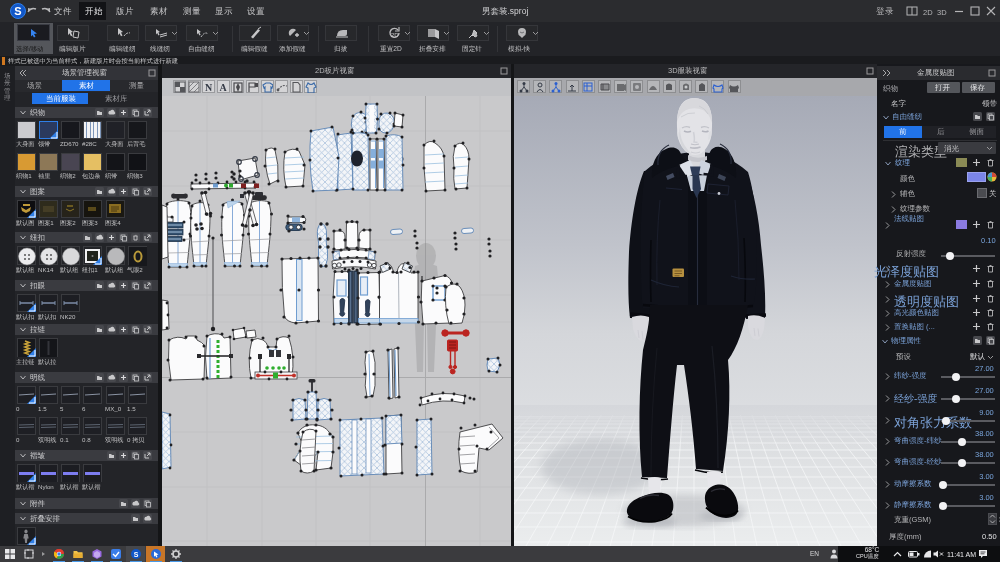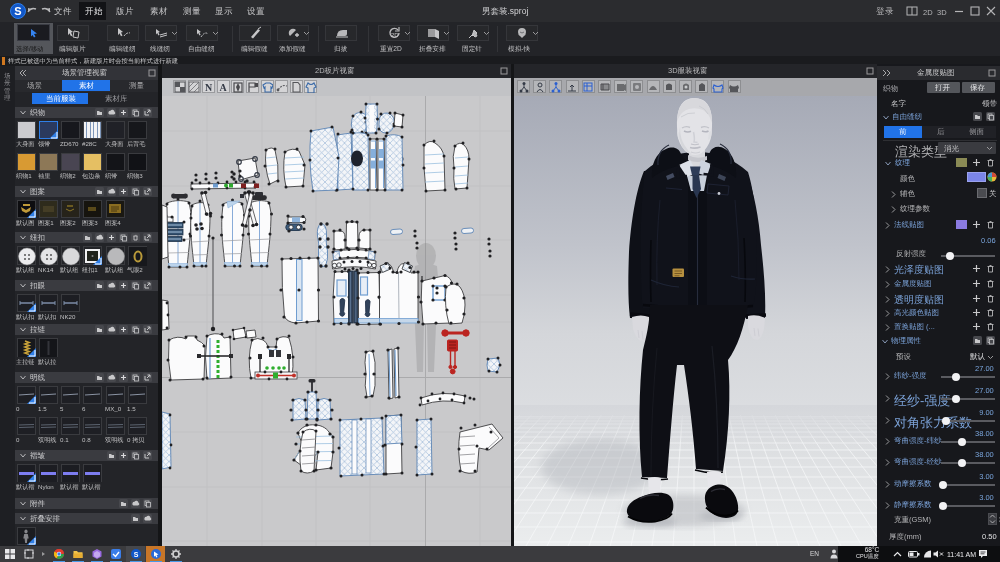--- a/index.html
+++ b/index.html
@@ -1723,56 +1723,56 @@
 <div class="abs txt" style="left:900px;top:190px;font-size:7.5px;color:#b4b4b6;">辅色</div>
 <div class="abs" style="left:977px;top:188px;width:10px;height:10px;background:#4a4b50;border:1px solid #6a6b70"></div>
 <div class="abs txt" style="left:989px;top:190px;font-size:7.5px;color:#c8c8ca;">关</div>
 <svg class="abs" style="left:891px;top:206px" width="5" height="7">
     <path d="M1,0.5 L4,3.5 L1,6.5" stroke="#9a9a9c" fill="none"></path>
   </svg>
 <div class="abs txt" style="left:900px;top:205px;font-size:7.5px;color:#b4b4b6;">纹理参数</div>
 <svg class="abs" style="left:885px;top:222px" width="5" height="7">
     <path d="M1,0.5 L4,3.5 L1,6.5" stroke="#9a9a9c" fill="none"></path>
   </svg>
-<div class="abs txt" style="left:894px;top:221px;font-size:7.5px;color:#7ba2d8;">法线贴图</div>
+<div class="abs txt" style="left:894px;top:215px;font-size:7.5px;color:#7ba2d8;">法线贴图</div>
 <div class="abs" style="left:956px;top:220px;width:11px;height:9px;background:#8a7ae0;"></div>
 <svg class="abs" style="left:972px;top:220px" width="9" height="9">
     <path d="M4.5,1 v7 M1,4.5 h7" stroke="#c8c8ca" stroke-width="1.2"></path>
   </svg>
 <svg class="abs" style="left:986px;top:220px" width="9" height="9">
     <path d="M1.5,2.5 h6 M2.5,2.5 v5.5 h4 v-5.5 M3.5,1.5 h2" stroke="#b8b8ba" fill="none" stroke-width="0.9"></path>
   </svg>
-<div class="abs txt" style="left:981px;top:237px;font-size:7.5px;color:#7aa5dc;">0.06</div>
+<div class="abs txt" style="left:981px;top:237px;font-size:7.5px;color:#7aa5dc;">0.10</div>
 <div class="abs txt" style="left:896px;top:250px;font-size:7.5px;color:#b4b4b6;">反射强度</div>
 <div class="abs" style="left:941px;top:255px;width:54px;height:1.5px;background:#5a5b60"></div>
 <div class="abs" style="left:945.6px;top:251.5px;width:8px;height:8px;border-radius:50%;background:#f2f2f4"></div>
 <svg class="abs" style="left:885px;top:266px" width="5" height="7">
     <path d="M1,0.5 L4,3.5 L1,6.5" stroke="#9a9a9c" fill="none"></path>
   </svg>
-<div class="abs txt" style="left:894px;top:265px;font-size:10px;color:#7ba2d8;font-family:Liberation Serif, serif;">光泽度贴图</div>
+<div class="abs txt" style="left:874px;top:265px;font-size:13px;color:#7ba2d8;font-family:Liberation Serif, serif;">光泽度贴图</div>
 <svg class="abs" style="left:972px;top:264px" width="9" height="9">
     <path d="M4.5,1 v7 M1,4.5 h7" stroke="#c8c8ca" stroke-width="1.2"></path>
   </svg>
 <svg class="abs" style="left:986px;top:264px" width="9" height="9">
     <path d="M1.5,2.5 h6 M2.5,2.5 v5.5 h4 v-5.5 M3.5,1.5 h2" stroke="#b8b8ba" fill="none" stroke-width="0.9"></path>
   </svg>
 <svg class="abs" style="left:885px;top:281px" width="5" height="7">
     <path d="M1,0.5 L4,3.5 L1,6.5" stroke="#9a9a9c" fill="none"></path>
   </svg>
 <div class="abs txt" style="left:894px;top:280px;font-size:7.5px;color:#7ba2d8;">金属度贴图</div>
 <svg class="abs" style="left:972px;top:279px" width="9" height="9">
     <path d="M4.5,1 v7 M1,4.5 h7" stroke="#c8c8ca" stroke-width="1.2"></path>
   </svg>
 <svg class="abs" style="left:986px;top:279px" width="9" height="9">
     <path d="M1.5,2.5 h6 M2.5,2.5 v5.5 h4 v-5.5 M3.5,1.5 h2" stroke="#b8b8ba" fill="none" stroke-width="0.9"></path>
   </svg>
 <svg class="abs" style="left:885px;top:296px" width="5" height="7">
     <path d="M1,0.5 L4,3.5 L1,6.5" stroke="#9a9a9c" fill="none"></path>
   </svg>
-<div class="abs txt" style="left:894px;top:295px;font-size:10px;color:#7ba2d8;">透明度贴图</div>
+<div class="abs txt" style="left:894px;top:295px;font-size:13px;color:#7ba2d8;">透明度贴图</div>
 <svg class="abs" style="left:972px;top:294px" width="9" height="9">
     <path d="M4.5,1 v7 M1,4.5 h7" stroke="#c8c8ca" stroke-width="1.2"></path>
   </svg>
 <svg class="abs" style="left:986px;top:294px" width="9" height="9">
     <path d="M1.5,2.5 h6 M2.5,2.5 v5.5 h4 v-5.5 M3.5,1.5 h2" stroke="#b8b8ba" fill="none" stroke-width="0.9"></path>
   </svg>
 <svg class="abs" style="left:885px;top:310px" width="5" height="7">
     <path d="M1,0.5 L4,3.5 L1,6.5" stroke="#9a9a9c" fill="none"></path>
   </svg>
 <div class="abs txt" style="left:894px;top:309px;font-size:7.5px;color:#7ba2d8;">高光颜色贴图</div>
@@ -1811,21 +1811,21 @@
 <svg class="abs" style="left:885px;top:373px" width="5" height="7">
     <path d="M1,0.5 L4,3.5 L1,6.5" stroke="#9a9a9c" fill="none"></path>
   </svg>
 <div class="abs txt" style="left:894px;top:372px;font-size:7.5px;color:#7ba2d8;">纬纱-强度</div>
 <div class="abs" style="left:941px;top:376px;width:54px;height:1.5px;background:#5a5b60"></div>
 <div class="abs" style="left:952.08px;top:372.5px;width:8px;height:8px;border-radius:50%;background:#f2f2f4"></div>
 <div class="abs txt" style="left:975.0px;top:387px;font-size:7.5px;color:#7aa5dc;">27.00</div>
 <svg class="abs" style="left:885px;top:395px" width="5" height="7">
     <path d="M1,0.5 L4,3.5 L1,6.5" stroke="#9a9a9c" fill="none"></path>
   </svg>
-<div class="abs txt" style="left:894px;top:394px;font-size:13px;color:#7ba2d8;">经纱-强度</div>
+<div class="abs txt" style="left:894px;top:394px;font-size:10px;color:#7ba2d8;">经纱-强度</div>
 <div class="abs" style="left:941px;top:398px;width:54px;height:1.5px;background:#5a5b60"></div>
 <div class="abs" style="left:952.08px;top:394.5px;width:8px;height:8px;border-radius:50%;background:#f2f2f4"></div>
 <div class="abs txt" style="left:979.2px;top:409px;font-size:7.5px;color:#7aa5dc;">9.00</div>
 <svg class="abs" style="left:885px;top:417px" width="5" height="7">
     <path d="M1,0.5 L4,3.5 L1,6.5" stroke="#9a9a9c" fill="none"></path>
   </svg>
 <div class="abs txt" style="left:894px;top:416px;font-size:13px;color:#7ba2d8;">对角张力系数</div>
 <div class="abs" style="left:941px;top:420px;width:54px;height:1.5px;background:#5a5b60"></div>
 <div class="abs" style="left:942.36px;top:416.5px;width:8px;height:8px;border-radius:50%;background:#f2f2f4"></div>
 <div class="abs txt" style="left:975.0px;top:430px;font-size:7.5px;color:#7aa5dc;">38.00</div>

